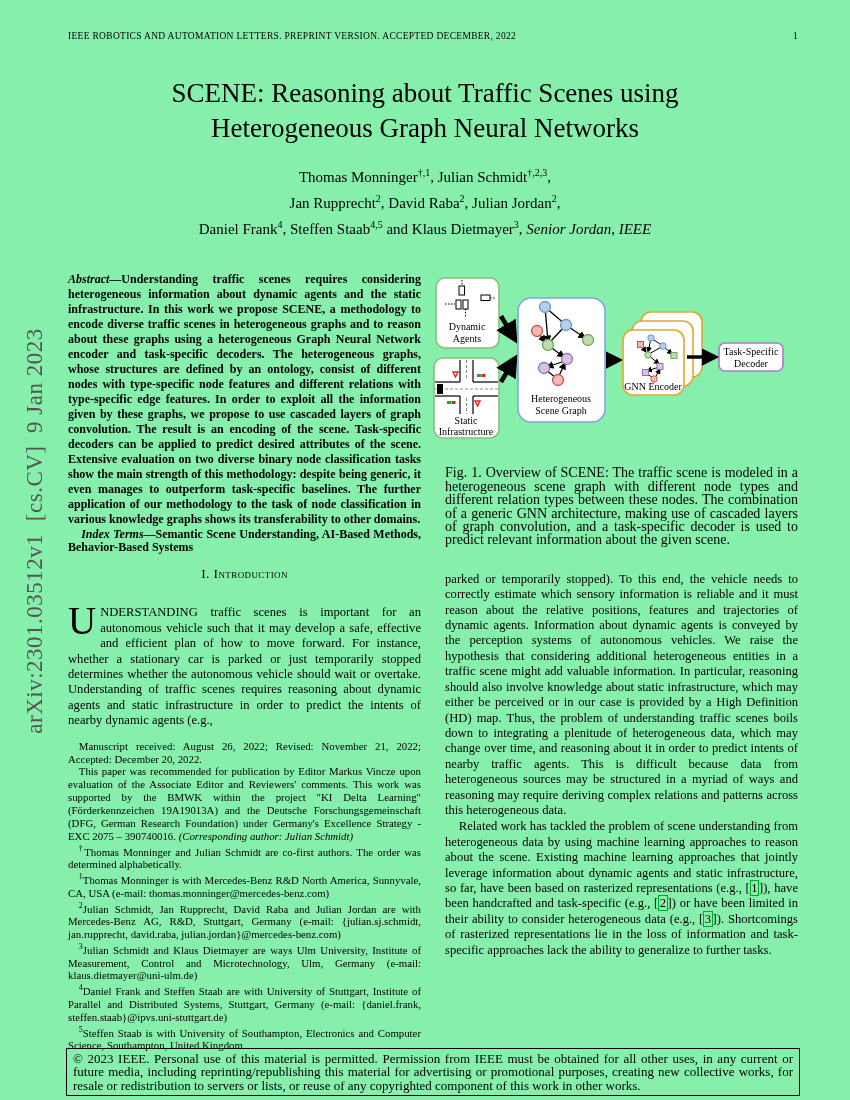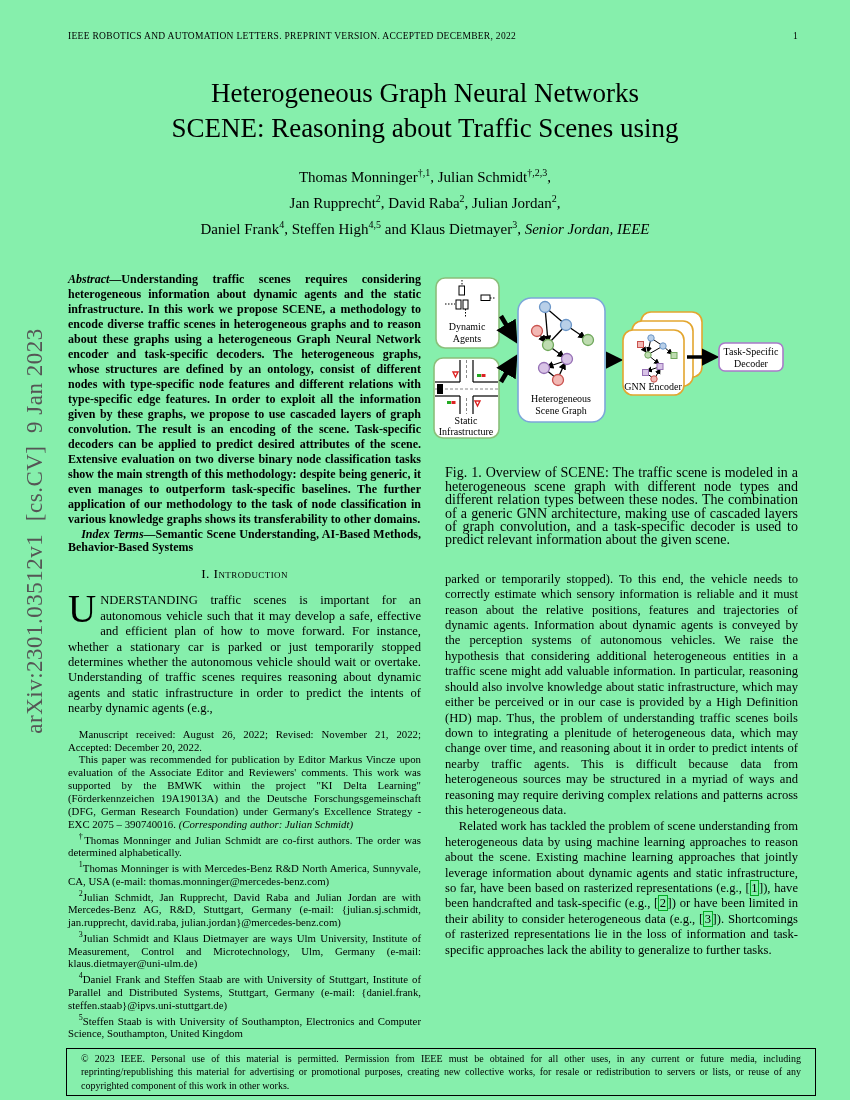--- a/index.html
+++ b/index.html
@@ -22,62 +22,62 @@
     font-size:27px; line-height:35px;}
   .authors{position:absolute; top:162px; left:90px; width:670px; text-align:center;
     font-size:15px; line-height:22px;}
   .authors sup{font-size:10px;}
   
   .col{position:absolute; top:272px; width:353px; font-size:12.6px; line-height:15.4px; text-align:justify;}
   .col-left{left:68px;}
   .col-right{left:445px;}
   .abstract{font-weight:bold; font-size:12px; line-height:15px;}
   .indexterms{font-weight:bold; font-size:12px; line-height:13px; margin-top:9px;}
-  .sec-head{margin-top:12px; margin-bottom:12px; text-align:center;
+  .sec-head{margin-top:12px; margin-bottom:24px; text-align:center;
     font-variant:small-caps; font-size:13.5px; letter-spacing:.4px;}
   .dropcap{float:left; font-size:39px; line-height:30px; padding:1px 4px 0 0;}
   .body-p{margin:0;}
   .body-p + .body-p{text-indent:1.1em; margin-top:1px;}
   .footnotes{margin-top:11px; font-size:10.8px; line-height:12.9px;}
   .footnotes p{margin:0; text-indent:1em;}
   .footnotes sup{font-size:8px;}
   .cite{border:1px solid #00aa22; padding:0 .5px; line-height:1;}
   
   .figure-wrap{margin:2px 0 0 -12px;}
   .fig-caption{font-size:14px; line-height:13.4px; text-align:justify; margin-top:8px;}
   .rc-body{margin-top:25px;}
   
   .copyright{
     position:absolute; left:66px; top:1048px; width:720px;
-    border:1px solid #000; padding:3px 14px; font-size:10px; line-height:13.4px;
+    border:1px solid #000; padding:3px 6px; font-size:13px; line-height:13.4px;
     text-align:justify;
   }
   svg text{font-family:"Liberation Serif", serif;}
 </style>
 </head>
 <body>
 
 <div class="page">
 
   <div class="runhead">
     <span>IEEE ROBOTICS AND AUTOMATION LETTERS. PREPRINT VERSION. ACCEPTED DECEMBER, 2022</span>
     <span>1</span>
   </div>
 
   <div class="arxiv">arXiv:2301.03512v1  [cs.CV]  9 Jan 2023</div>
 
   <div class="title">
+    <div>SCENE: Reasoning about Traffic Scenes using</div>
     <div>Heterogeneous Graph Neural Networks</div>
-    <div>SCENE: Reasoning about Traffic Scenes using</div>
   </div>
 
   <div class="authors">
     <div><span>Thomas Monninger</span><sup>†,1</sup><span>, Julian Schmidt</span><sup>†,2,3</sup><span>,</span></div>
     <div><span>Jan Rupprecht</span><sup>2</sup><span>, David Raba</span><sup>2</sup><span>, Julian Jordan</span><sup>2</sup><span>,</span></div>
-    <div><span>Daniel Frank</span><sup>4</sup><span>, Steffen High</span><sup>4,5</sup><span> and Klaus Dietmayer</span><sup>3</sup><span>, </span><span style="font-style: italic;">Senior Jordan, IEEE</span></div>
+    <div><span>Daniel Frank</span><sup>4</sup><span>, Steffen Staab</span><sup>4,5</sup><span> and Klaus Dietmayer</span><sup>3</sup><span>, </span><span style="font-style: italic;">Senior Jordan, IEEE</span></div>
   </div>
 
   <div class="col col-left">
     <p class="abstract body-p"><span style="font-style: italic;">Abstract</span><span>—Understanding traffic scenes requires considering heterogeneous information about dynamic agents and the static infrastructure. In this work we propose SCENE, a methodology to encode diverse traffic scenes in heterogeneous graphs and to reason about these graphs using a heterogeneous Graph Neural Network encoder and task-specific decoders. The heterogeneous graphs, whose structures are defined by an ontology, consist of different nodes with type-specific node features and different relations with type-specific edge features. In order to exploit all the information given by these graphs, we propose to use cascaded layers of graph convolution. The result is an encoding of the scene. Task-specific decoders can be applied to predict desired attributes of the scene. Extensive evaluation on two diverse binary node classification tasks show the main strength of this methodology: despite being generic, it even manages to outperform task-specific baselines. The further application of our methodology to the task of node classification in various knowledge graphs shows its transferability to other domains.</span></p>
     <p class="indexterms body-p"><span style="font-style: italic;">Index Terms</span><span>—Semantic Scene Understanding, AI-Based Methods, Behavior-Based Systems</span></p>
 
     <div class="sec-head">I. Introduction</div>
 
     <p class="body-p"><span class="dropcap">U</span><span>NDERSTANDING traffic scenes is important for an autonomous vehicle such that it may develop a safe, effective and efficient plan of how to move forward. For instance, whether a stationary car is parked or just temporarily stopped determines whether the autonomous vehicle should wait or overtake. Understanding of traffic scenes requires reasoning about dynamic agents and static infrastructure in order to predict the intents of nearby dynamic agents (e.g.,</span></p>
 

